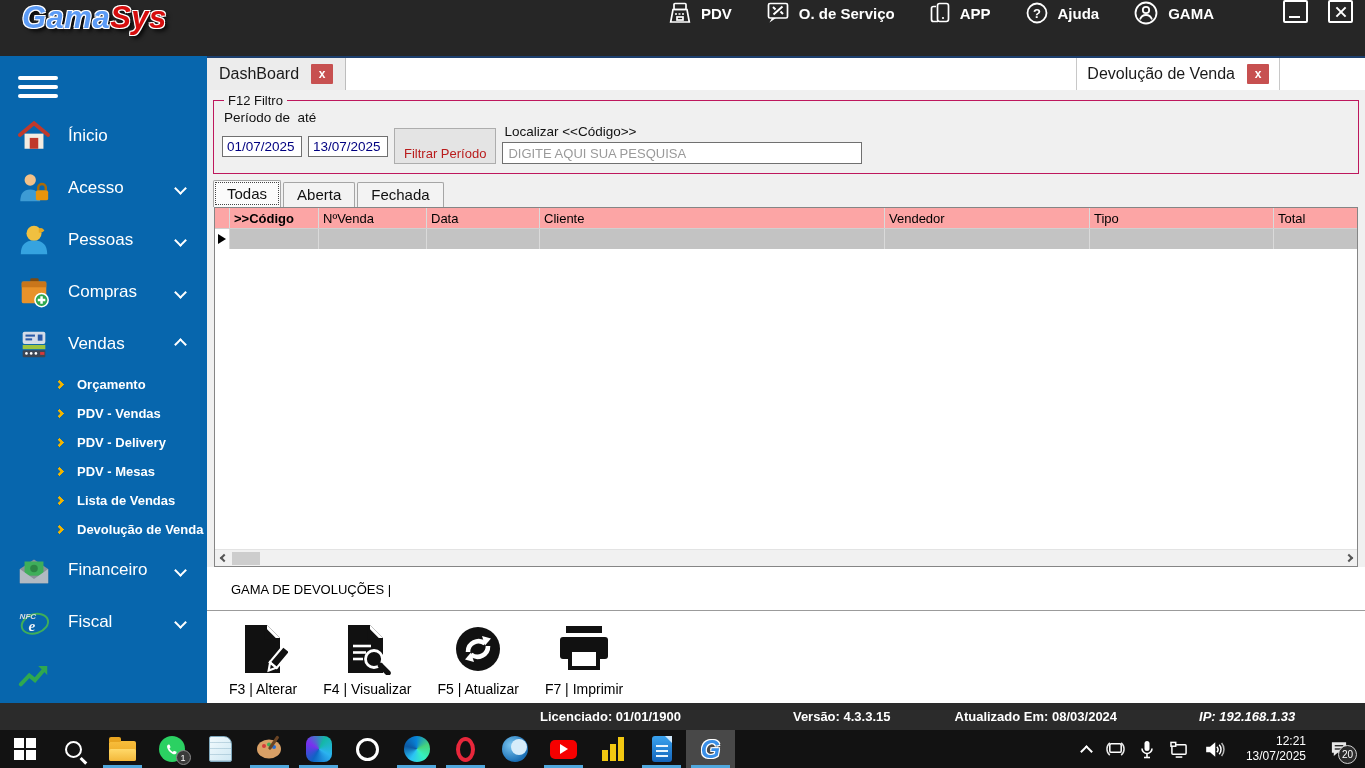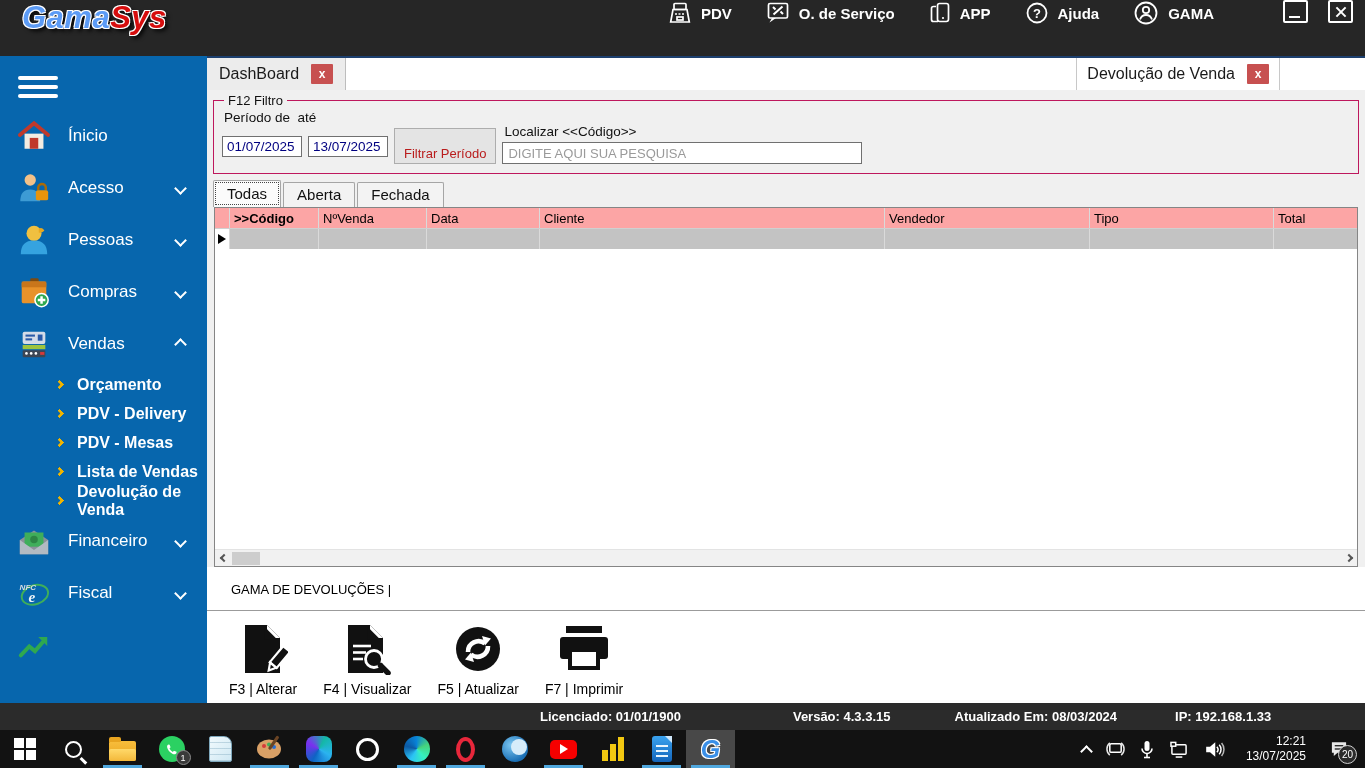--- a/index.html
+++ b/index.html
@@ -29,21 +29,21 @@
   
   .sidebar { width:207px; background:#0766ad; color:#fff; flex:none; overflow:hidden; }
   .hamburger { margin:20px 0 12px 18px; width:40px; cursor:pointer; }
   .hamburger div { height:4px; background:#fff; border-radius:2px; margin-bottom:5px; width:40px; }
   .nav-item { display:flex; align-items:center; height:52px; padding-left:16px; font-size:17px; cursor:pointer; }
   .nav-icon { width:36px; height:36px; margin-right:16px; flex:none; display:flex; align-items:center; justify-content:center; }
   .chev { width:9px; height:9px; border-right:2px solid #fff; border-bottom:2px solid #fff; display:inline-block; }
   .chev-down { transform:rotate(45deg); }
   .chev-up { transform:rotate(225deg); }
   .nav-item .chev { margin-left:auto; margin-right:22px; }
-  .sub-item { display:flex; align-items:center; height:29px; padding-left:56px; font-size:16px; font-weight:600; cursor:pointer; }
+  .sub-item { display:flex; align-items:center; height:29px; padding-left:56px; font-size:13px; font-weight:600; cursor:pointer; }
   .chev-right { width:7px; height:7px; border-right:3px solid #f0b400; border-bottom:3px solid #f0b400; border-radius:1px; transform:rotate(-45deg); display:inline-block; margin-right:14px; flex:none; }
 
   
   .main { flex:1; display:flex; flex-direction:column; background:#f0f0f0; border-top:2px solid #1c3f6e; min-width:0; }
   .tabstrip { height:32px; background:#fff; display:flex; align-items:stretch; flex:none; }
   .tab { display:flex; align-items:center; gap:12px; padding:0 10px; font-size:16px; color:#1a1a1a; cursor:pointer; }
   .tab.dashboard { background:#ececec; border-right:1px solid #bdbdbd; padding:0 12px; }
   .tab.devolucao { margin-left:auto; background:#fff; border-left:1px solid #c8c8c8; border-right:1px solid #c8c8c8; margin-right:85px; }
   .tab-close { width:22px; height:20px; background:#c75050; color:#fff; font-size:12px; font-weight:bold; display:flex; align-items:center; justify-content:center; border-radius:1px; cursor:pointer; line-height:1; }
 
@@ -87,21 +87,21 @@
   .total-label { padding:15px 0 13px 24px; font-size:13px; color:#000; }
   .panel-divider { border:none; border-top:1px solid #9b9b9b; }
   .actions { display:flex; gap:26px; padding:10px 0 6px 22px; }
   .action { display:flex; flex-direction:column; align-items:center; cursor:pointer; }
   .action-icon { height:56px; display:flex; align-items:center; }
   .action-label { font-size:14px; color:#000; margin-top:4px; white-space:nowrap; }
 
   
   .statusbar { height:27px; background:#2b2b2b; color:#fff; display:flex; align-items:center; font-size:13px; font-weight:600; flex:none; }
   .sb-item { white-space:nowrap; }
-  .sb-1 { margin-left:540px; } .sb-2 { margin-left:112px; } .sb-3 { margin-left:64px; } .sb-4 { margin-left:58px; }
+  .sb-1 { margin-left:540px; } .sb-2 { margin-left:112px; } .sb-3 { margin-left:64px; } .sb-4 { margin-left:82px;font-style:italic; }
 
   
   .taskbar { height:38px; background:#121212; display:flex; align-items:center; flex:none; }
   .tb-icon { width:49px; height:38px; display:flex; align-items:center; justify-content:center; position:relative; cursor:pointer; flex:none; }
   .tb-icon.running::after { content:""; position:absolute; left:5px; right:5px; bottom:0; height:3px; background:#4fa7dd; }
   .tb-icon.active { background:#484848; }
   .win-grid { display:grid; grid-template-columns:10px 10px; grid-template-rows:10px 10px; gap:2px; }
   .win-grid div { background:#fff; }
   .tb-search { width:17px; height:17px; border:2.5px solid #fff; border-radius:50%; position:relative; }
   .tb-search::after { content:""; position:absolute; width:2.5px; height:8px; background:#fff; left:15px; top:14px; transform:rotate(-45deg); }
@@ -281,20 +281,24 @@
         <span>Vendas</span>
         <span class="chev chev-up"></span>
       </div>
 
       <div class="sub-item">
           <span class="chev-right"></span>
           <span>Orçamento</span>
         </div>
       <div class="sub-item">
           <span class="chev-right"></span>
+          <span>PDV - Vendas</span>
+        </div>
+      <div class="sub-item">
+          <span class="chev-right"></span>
           <span>PDV - Delivery</span>
         </div>
       <div class="sub-item">
           <span class="chev-right"></span>
           <span>PDV - Mesas</span>
         </div>
       <div class="sub-item">
           <span class="chev-right"></span>
           <span>Lista de Vendas</span>
         </div>

